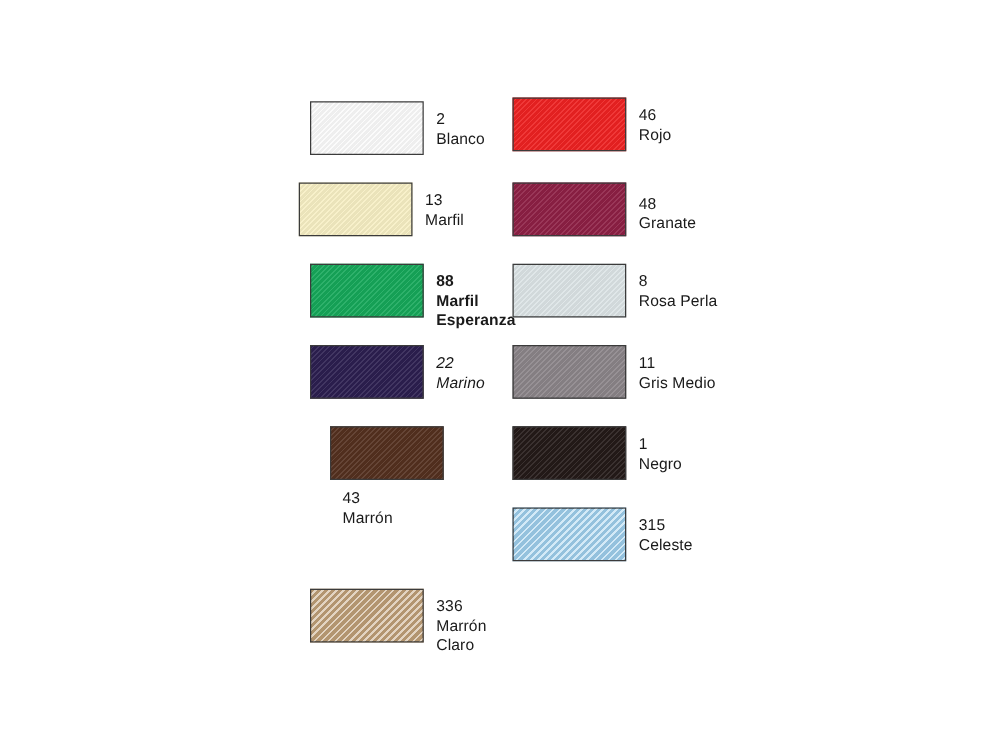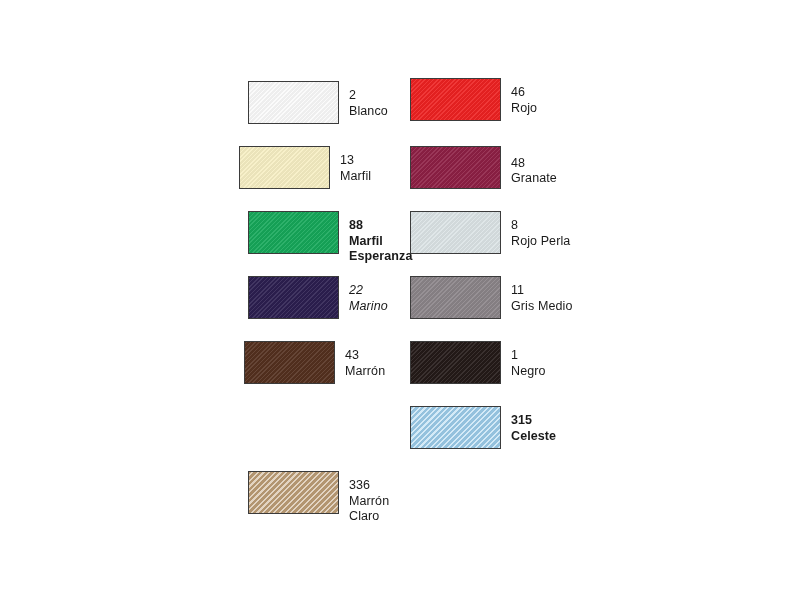--- a/index.html
+++ b/index.html
@@ -90,47 +90,47 @@
       <div class="swatch-chip" style="width: 91px; height: 43px; background: rgb(22, 168, 90);">
         <div class="weave" style="background-image: repeating-linear-gradient(135deg, rgba(255, 255, 255, 0.1) 0px, rgba(255, 255, 255, 0.1) 1px, rgba(0, 0, 0, 0.05) 1px, rgba(0, 0, 0, 0.05) 3px);"></div>
       </div>
       <div class="swatch-label"><span class="swatch-code">88</span><span class="swatch-name">Marfil
 Esperanza</span></div>
     </div>
     <div class="swatch-cell" style="left: 410px; top: 211px;">
       <div class="swatch-chip" style="width: 91px; height: 43px; background: rgb(220, 228, 230);">
         <div class="weave" style="background-image: repeating-linear-gradient(135deg, rgba(255, 255, 255, 0.1) 0px, rgba(255, 255, 255, 0.1) 1px, rgba(0, 0, 0, 0.05) 1px, rgba(0, 0, 0, 0.05) 3px);"></div>
       </div>
-      <div class="swatch-label"><span class="swatch-code">8</span><span class="swatch-name">Rojo Perla</span></div>
+      <div class="swatch-label"><span class="swatch-code">8</span><span class="swatch-name">Rosa Perla</span></div>
     </div>
     <div class="swatch-cell" style="left: 248px; top: 276px; font-style: italic;">
       <div class="swatch-chip" style="width: 91px; height: 43px; background: rgb(44, 31, 80);">
         <div class="weave" style="background-image: repeating-linear-gradient(135deg, rgba(255, 255, 255, 0.1) 0px, rgba(255, 255, 255, 0.1) 1px, rgba(0, 0, 0, 0.05) 1px, rgba(0, 0, 0, 0.05) 3px);"></div>
       </div>
       <div class="swatch-label"><span class="swatch-code">22</span><span class="swatch-name">Marino</span></div>
     </div>
     <div class="swatch-cell" style="left: 410px; top: 276px;">
       <div class="swatch-chip" style="width: 91px; height: 43px; background: rgb(139, 133, 137);">
         <div class="weave" style="background-image: repeating-linear-gradient(135deg, rgba(255, 255, 255, 0.1) 0px, rgba(255, 255, 255, 0.1) 1px, rgba(0, 0, 0, 0.05) 1px, rgba(0, 0, 0, 0.05) 3px);"></div>
       </div>
       <div class="swatch-label"><span class="swatch-code">11</span><span class="swatch-name">Gris Medio</span></div>
     </div>
-    <div class="swatch-cell" style="left: 244px; top: 341px;">
+    <div class="swatch-cell" style="left: 264px; top: 341px; flex-direction: column;">
       <div class="swatch-chip" style="width: 91px; height: 43px; background: rgb(84, 48, 31);">
         <div class="weave" style="background-image: repeating-linear-gradient(135deg, rgba(255, 255, 255, 0.1) 0px, rgba(255, 255, 255, 0.1) 1px, rgba(0, 0, 0, 0.05) 1px, rgba(0, 0, 0, 0.05) 3px);"></div>
       </div>
       <div class="swatch-label"><span class="swatch-code">43</span><span class="swatch-name">Marrón</span></div>
     </div>
     <div class="swatch-cell" style="left: 410px; top: 341px;">
       <div class="swatch-chip" style="width: 91px; height: 43px; background: rgb(36, 26, 24);">
         <div class="weave" style="background-image: repeating-linear-gradient(135deg, rgba(255, 255, 255, 0.1) 0px, rgba(255, 255, 255, 0.1) 1px, rgba(0, 0, 0, 0.05) 1px, rgba(0, 0, 0, 0.05) 3px);"></div>
       </div>
       <div class="swatch-label"><span class="swatch-code">1</span><span class="swatch-name">Negro</span></div>
     </div>
-    <div class="swatch-cell" style="left: 410px; top: 406px; font-weight: bold;">
+    <div class="swatch-cell" style="left: 410px; top: 406px;">
       <div class="swatch-chip" style="width: 91px; height: 43px; background: rgb(159, 208, 238);">
         <div class="weave" style="background-image: repeating-linear-gradient(135deg, rgba(255, 255, 255, 0.55) 0px, rgba(255, 255, 255, 0.55) 1.5px, rgba(0, 0, 0, 0.07) 1.5px, rgba(0, 0, 0, 0.07) 4px);"></div>
       </div>
       <div class="swatch-label"><span class="swatch-code">315</span><span class="swatch-name">Celeste</span></div>
     </div>
     <div class="swatch-cell" style="left: 248px; top: 471px;">
       <div class="swatch-chip" style="width: 91px; height: 43px; background: rgb(192, 160, 120);">
         <div class="weave" style="background-image: repeating-linear-gradient(135deg, rgba(255, 255, 255, 0.55) 0px, rgba(255, 255, 255, 0.55) 1.5px, rgba(0, 0, 0, 0.07) 1.5px, rgba(0, 0, 0, 0.07) 4px);"></div>
       </div>
       <div class="swatch-label"><span class="swatch-code">336</span><span class="swatch-name">Marrón

